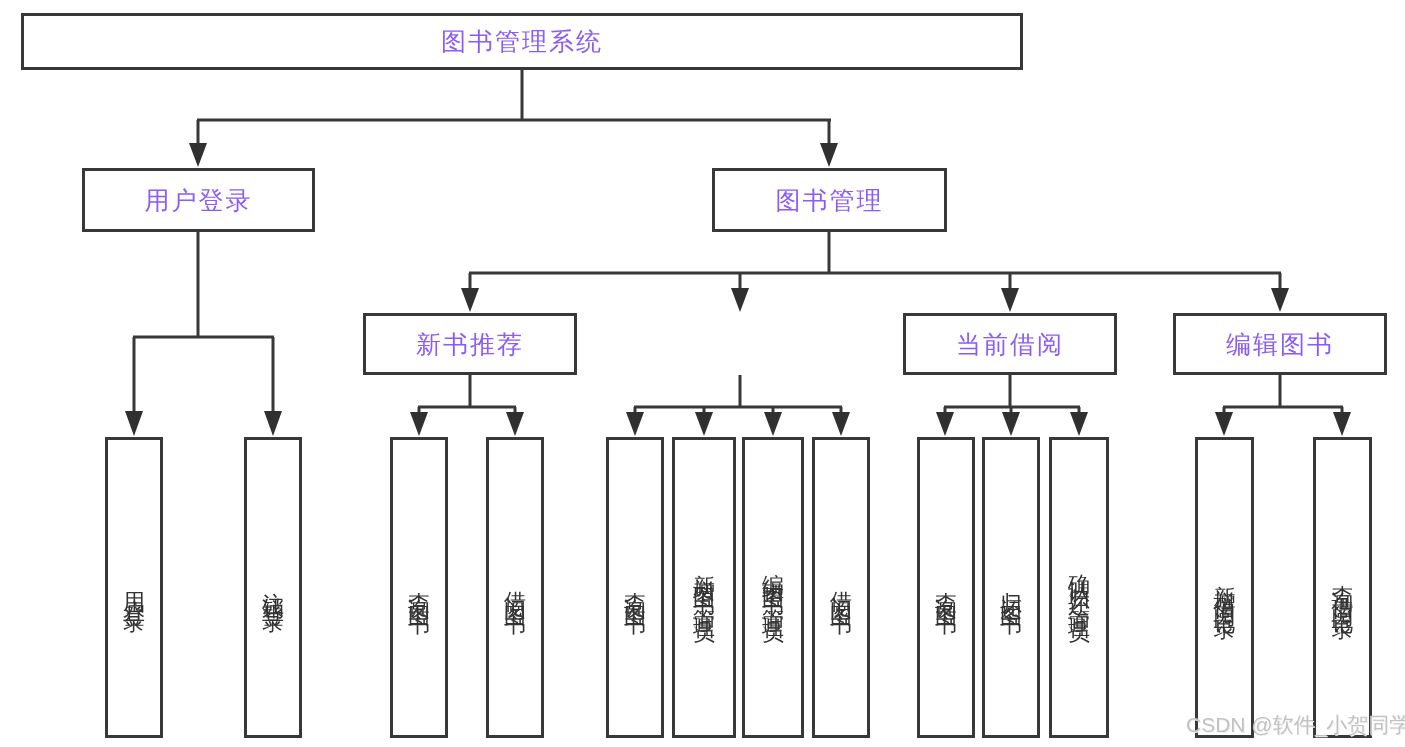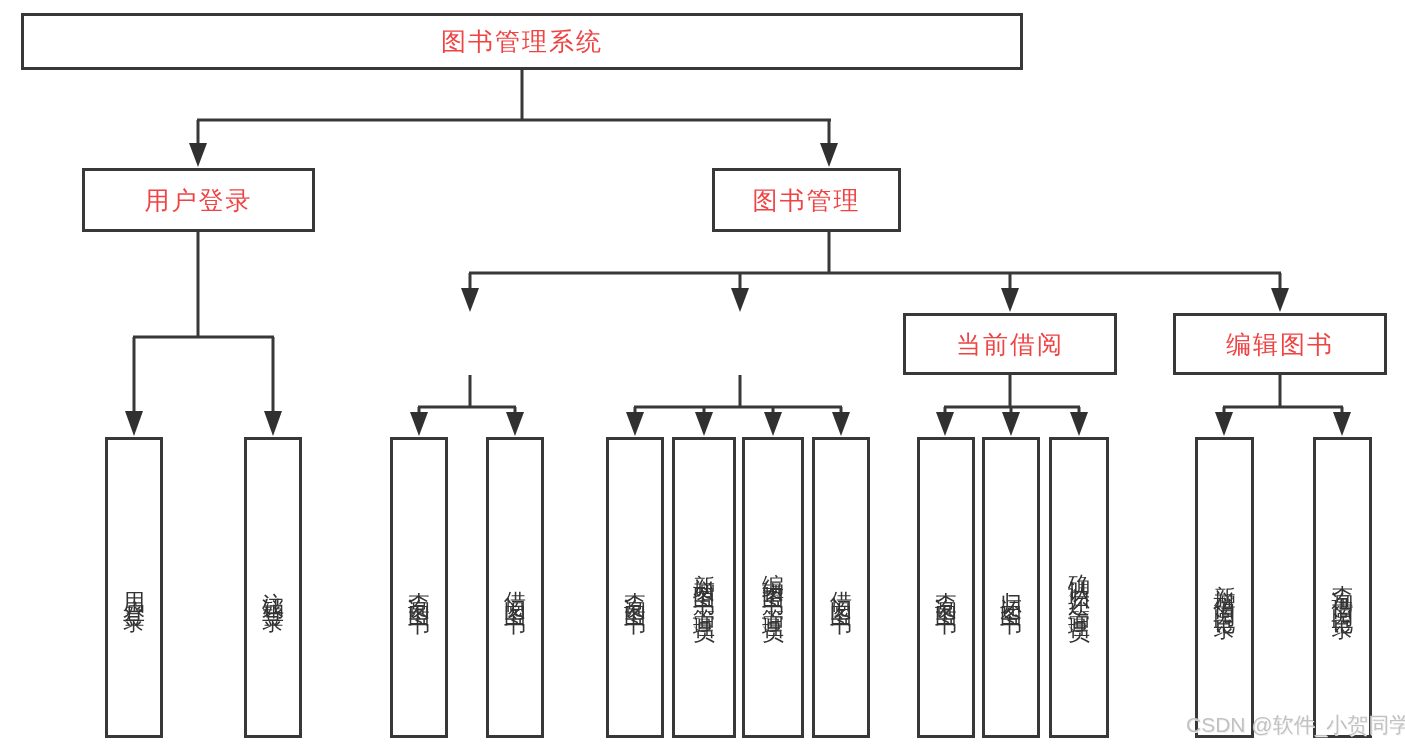--- a/index.html
+++ b/index.html
@@ -23,21 +23,21 @@
     pointer-events: none;
   }
   .hbox {
     position: absolute;
     box-sizing: border-box;
     border: 3px solid #383838;
     background: #ffffff;
     display: flex;
     align-items: center;
     justify-content: center;
-    color: #ef4444;
+    color: #8b5cf6;
     font-size: 25px;
     letter-spacing: 2px;
     z-index: 2;
   }
   .vbox {
     position: absolute;
     top: 437px;
     height: 301px;
     box-sizing: border-box;
     border: 3px solid #383838;
@@ -135,24 +135,27 @@
     </g>
   </svg>
 
   <div class="hbox" style="left:21px; top:13px; width:1002px; height:57px;">
     <span>图书管理系统</span>
   </div>
 
   <div class="hbox" style="left:82px; top:168px; width:233px; height:64px;">
     <span>用户登录</span>
   </div>
-  <div class="hbox" style="left:712px; top:168px; width:189px; height:64px;">
+  <div class="hbox" style="left:712px; top:168px; width:235px; height:64px;">
     <span>图书管理</span>
   </div>
 
+  <div class="hbox" style="left:363px; top:313px; width:214px; height:62px;">
+    <span>新书推荐</span>
+  </div>
   <div class="hbox" style="left:903px; top:313px; width:214px; height:62px;text-align:center;">
     <span>当前借阅</span>
   </div>
   <div class="hbox" style="left:1173px; top:313px; width:214px; height:62px;">
     <span>编辑图书</span>
   </div>
 
   <div class="vbox" style="left:105px; width:58px;">
     <span>用户登录</span>
   </div>

